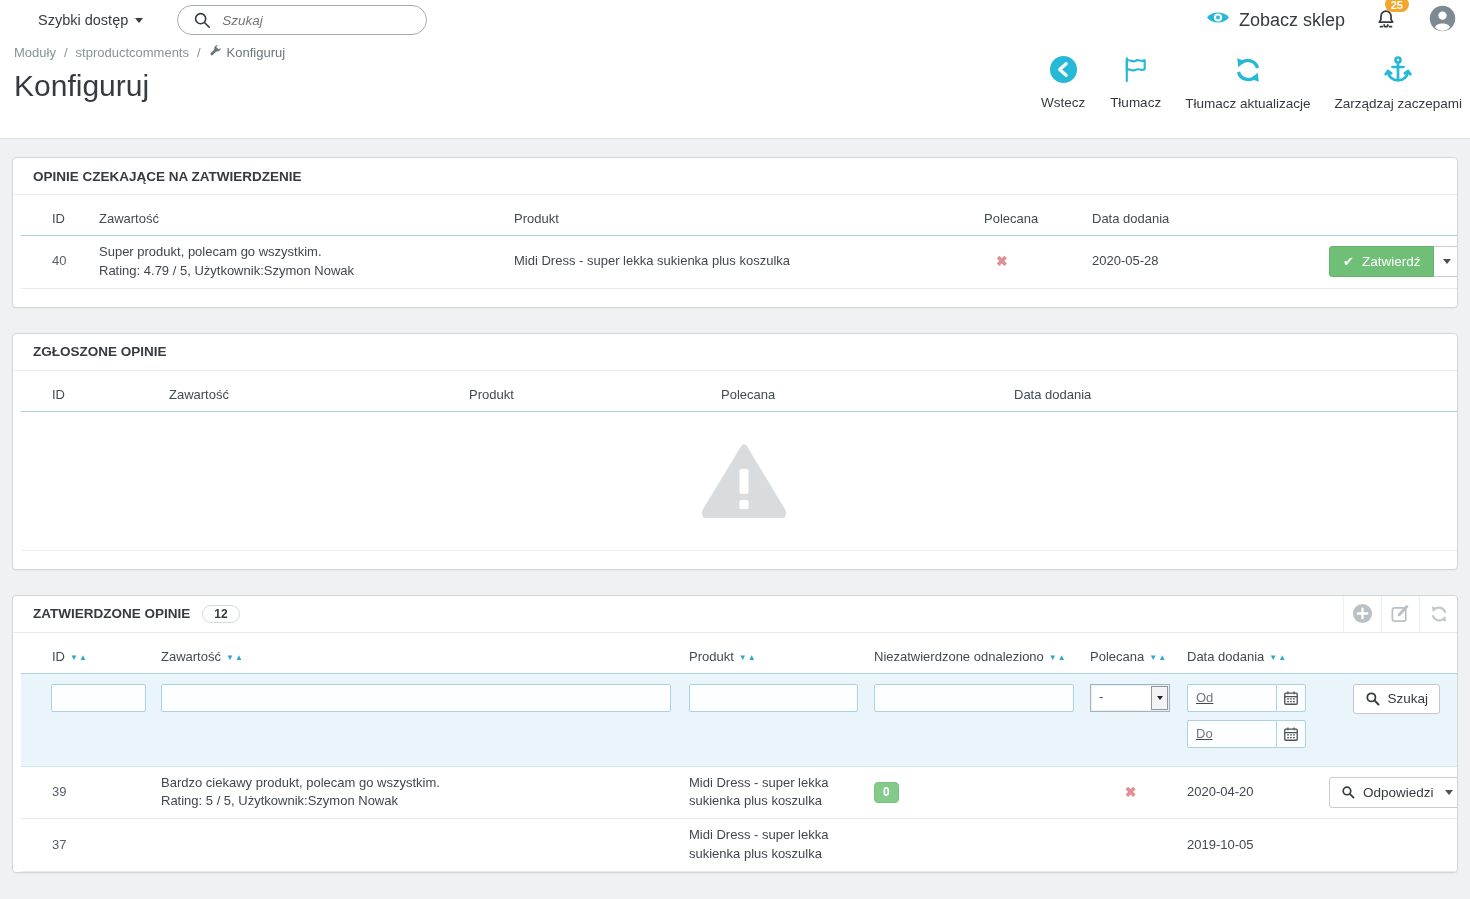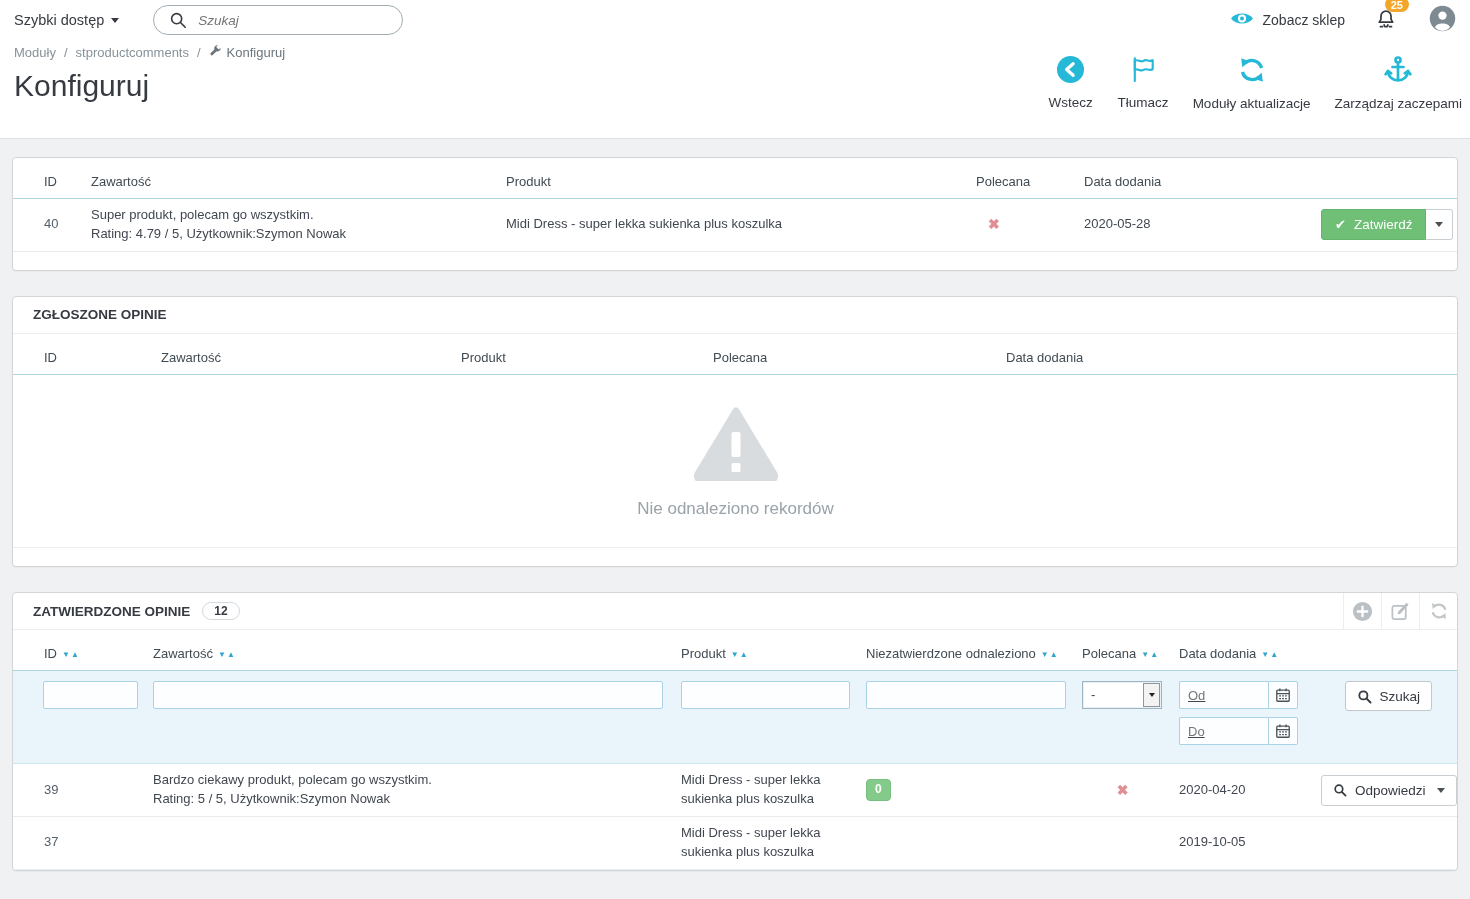--- a/index.html
+++ b/index.html
@@ -2,27 +2,27 @@
 <html><head>
 <meta charset="utf-8">
 <style>
   * { box-sizing: border-box; margin: 0; padding: 0; }
   html,body { width:1470px; height:899px; overflow:hidden; }
   body { background:#eff1f3; font-family:"Liberation Sans",sans-serif; color:#363a41; }
 
   
   .header { background:#fff; height:139px; position:relative; border-bottom:1px solid #dde1e4; }
   .topbar { display:flex; align-items:center; height:40px; padding:0 14px; }
-  .quick-access { display:flex; align-items:center; gap:7px; font-size:14.5px; color:#363a41; cursor:pointer; }
+  .quick-access { display:flex; align-items:center; gap:7px; font-size:14.5px; color:#363a41; cursor:pointer;margin-left:24px; }
   .caret-down { width:0; height:0; border:4px solid transparent; border-top:5px solid #363a41; margin-top:4px; }
   .search-pill { position:relative; margin-left:34px; width:250px; height:30px; }
   .search-pill input { width:100%; height:100%; border:1px solid #a3adb3; border-radius:16px; padding:0 12px 0 44px; font-size:13.5px; font-style:italic; color:#6b7a82; outline:none; background:#fff; font-family:"Liberation Sans",sans-serif; }
   .search-pill .mag { position:absolute; left:16px; top:6px; }
   .topbar-spacer { flex:1; }
-  .view-shop { display:flex; align-items:center; gap:9px; font-size:14px; color:#363a41; margin-right:30px; cursor:pointer; }
+  .view-shop { display:flex; align-items:center; gap:9px; font-size:18px; color:#363a41; margin-right:30px; cursor:pointer; }
   .bell-wrap { position:relative; margin-right:32px; cursor:pointer; }
   .bell-badge { position:absolute; top:-10px; right:-12px; background:#f4a62a; color:#fff; font-size:11px; font-weight:bold; padding:1.5px 6px; border-radius:9px; }
   .avatar { cursor:pointer; }
 
   .breadcrumb { display:flex; align-items:center; gap:8px; padding:4px 14px; font-size:13px; color:#87929a; }
   .breadcrumb .crumb { cursor:pointer; }
   .breadcrumb .current { display:flex; align-items:center; gap:5px; color:#6b757d; }
 
   .title-block { padding:6px 14px 0; }
   .page-title { font-size:30px; font-weight:400; color:#363a41; line-height:1.05; }
@@ -35,21 +35,21 @@
   
   .content { padding:18px 12px 0; }
   .btn-settings { display:inline-block; background:#25b9d7; color:#fff; border:none; font-size:13px; font-weight:bold; padding:8px 15px; border-radius:2px; cursor:pointer; margin-bottom:13px; font-family:"Liberation Sans",sans-serif; }
 
   .panel { background:#fff; border:1px solid #d2d6d9; border-radius:4px; margin-bottom:25px; box-shadow:0 1px 2px rgba(0,0,0,.04); overflow:hidden; }
   .panel-head { display:flex; align-items:center; padding:0 0 0 20px; height:37px; font-size:13.5px; font-weight:bold; color:#363a41; border-bottom:1px solid #ebeef0; }
   .badge-count { margin-left:12px; border:1px solid #d4d9dc; border-radius:11px; padding:1px 11px; font-size:12px; font-weight:bold; color:#363a41; background:#fff; }
   .panel-tools { margin-left:auto; display:flex; height:100%; }
   .panel-tools .tool { width:38px; height:100%; display:flex; align-items:center; justify-content:center; border-left:1px solid #eceff1; cursor:pointer; }
 
-  table { width:100%; border-collapse:collapse; table-layout:fixed; font-size:13px; }
+  table { width:100%; border-collapse:collapse; table-layout:fixed; font-size:13px;margin-left:8px; }
   thead th { text-align:left; font-weight:400; color:#414b53; padding:16px 8px 9px; border-bottom:1px solid #aed3e5; white-space:nowrap; overflow:hidden; }
   th.id-col, td.id-col { padding-left:31px; }
   tbody td { padding:7px 8px; border-bottom:1px solid #e9ebec; vertical-align:middle; color:#414750; line-height:1.45; }
   td.cell-id { color:#55606a; }
   .spacer-foot td { border-bottom:none; padding:9px; }
 
   .mark { font-size:14px; font-weight:bold; }
   .mark-no { color:#e08f95; }
   td.mark-cell { padding-left:20px; }
 
@@ -176,21 +176,21 @@
     </div>
     <div class="ptool">
       <span>
         <svg width="30" height="30" viewBox="0 0 30 30">
             <path d="M24.5 13 a10 10 0 0 0 -16.8 -4.6" fill="none" stroke="#25b9d7" stroke-width="3.4"></path>
             <polygon points="4.2,3.2 12.4,6.2 5.3,12.2" fill="#25b9d7"></polygon>
             <path d="M5.5 17 a10 10 0 0 0 16.8 4.6" fill="none" stroke="#25b9d7" stroke-width="3.4"></path>
             <polygon points="25.8,26.8 17.6,23.8 24.7,17.8" fill="#25b9d7"></polygon>
           </svg>
       </span>
-      <span class="lbl">Moduły aktualizacje</span>
+      <span class="lbl">Tłumacz aktualizacje</span>
     </div>
     <div class="ptool">
       <span>
         <svg width="30" height="30" viewBox="0 0 30 30" fill="none" stroke="#25b9d7" stroke-width="2.7" stroke-linecap="round">
             <circle cx="15" cy="5" r="2.5"></circle>
             <path d="M15 8 V24.5"></path>
             <path d="M9.5 12 H20.5"></path>
             <path d="M5 16 C5 21.5 9.5 25.3 15 25.3 C20.5 25.3 25 21.5 25 16"></path>
             <path d="M5 16 L2.6 19.2 M5 16 L8.2 18.3 M25 16 L27.4 19.2 M25 16 L21.8 18.3"></path>
           </svg>
@@ -198,20 +198,23 @@
       <span class="lbl">Zarządzaj zaczepami</span>
     </div>
   </div>
 </div>
 
 <div class="content">
 
 
   
   <div class="panel">
+    <div class="panel-head">
+      <span>OPINIE CZEKAJĄCE NA ZATWIERDZENIE</span>
+    </div>
     <table>
       <colgroup>
           <col style="width:70px">
           <col style="width:415px">
           <col style="width:470px">
           <col style="width:108px">
           <col style="width:237px">
           <col style="width:145px">
         </colgroup>
       <thead>
@@ -278,21 +281,20 @@
       <tbody>
         <tr>
           <td colspan="5" class="empty-cell">
             <span>
               <svg width="84" height="76" viewBox="0 0 84 76">
                   <path d="M42 6 L80 69 a4 4 0 0 1 -3.4 6 H7.4 a4 4 0 0 1 -3.4 -6 Z" fill="#d9dcde" stroke="#d9dcde" stroke-width="7" stroke-linejoin="round"></path>
                   <rect x="37.5" y="27" width="9" height="25" rx="2" fill="#fff"></rect>
                   <rect x="37.5" y="58" width="9" height="9" rx="1.5" fill="#fff"></rect>
                 </svg>
             </span>
-            <div class="empty-text">Nie odnaleziono rekordów</div>
           </td>
         </tr>
         <tr class="spacer-foot">
             <td colspan="5"></td>
           </tr>
       </tbody>
     </table>
   </div>
 
   

